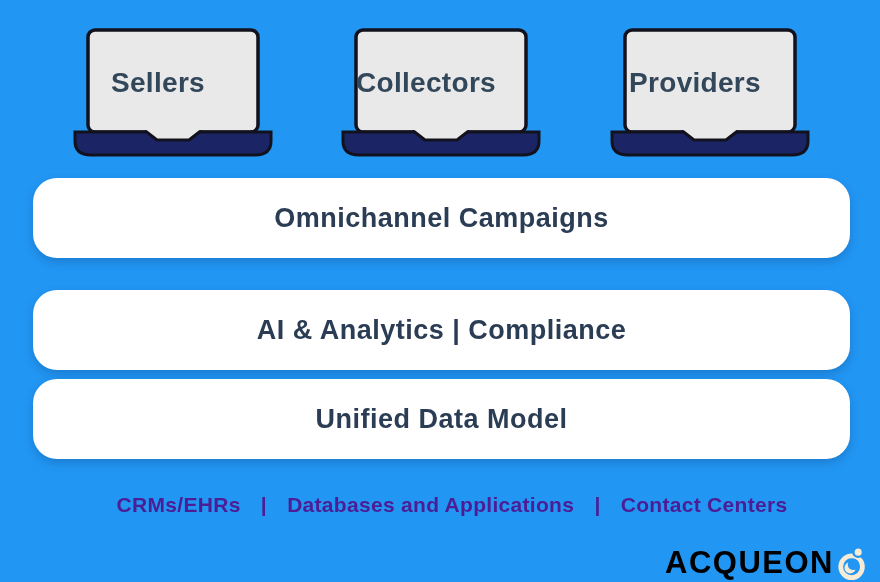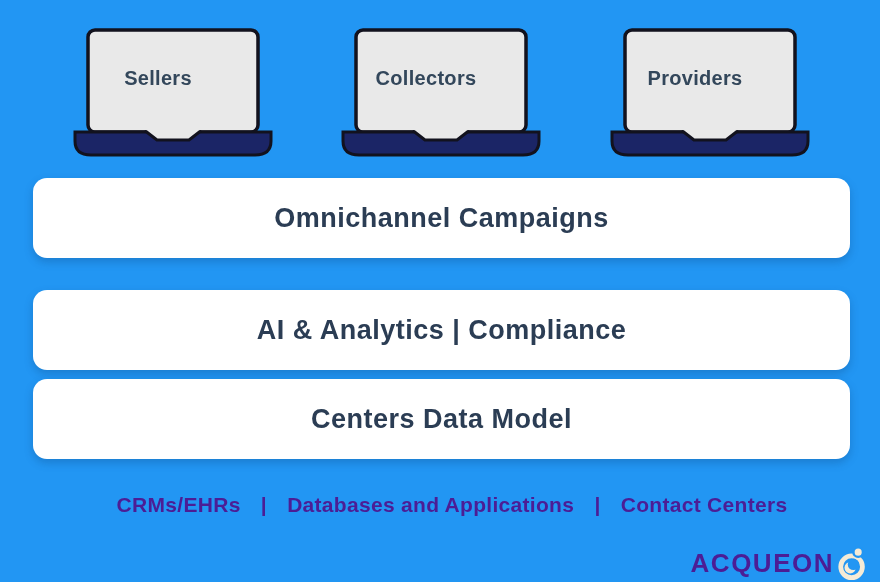--- a/index.html
+++ b/index.html
@@ -9,48 +9,48 @@
     background:#2296F3;
     overflow:hidden;
     font-family:"Liberation Sans","DejaVu Sans",sans-serif;
   }
   
   .laptop{position:absolute;top:28px;width:200px;height:130px;}
   .laptop svg{display:block;width:200px;height:130px;}
   .laptop-label{
     position:absolute;top:39px;left:15px;width:140px;
     text-align:center;
-    font-size:20px;font-weight:bold;
+    font-size:28px;font-weight:bold;
     color:#33475B;letter-spacing:.3px;
   }
   
   .layer{
     position:absolute;left:33px;width:817px;height:80px;
-    background:#FFFFFF;border-radius:14px;
+    background:#FFFFFF;border-radius:24px;
     box-shadow:0 4px 8px rgba(10,60,120,.28);
     display:flex;align-items:center;justify-content:center;
   }
   .layer span{
     font-size:27px;font-weight:bold;color:#2B3D54;letter-spacing:.5px;
   }
   
   .foundation{
     position:absolute;top:493px;left:12px;width:100%;
     text-align:center;
     font-size:21px;font-weight:bold;color:#4c1d95;letter-spacing:.3px;
   }
   .foundation .sep{margin:0 14px;font-weight:bold;}
   
   .brand{
     position:absolute;top:545px;right:10px;
     display:flex;align-items:center;
   }
   .brand-text{
-    font-size:26px;font-weight:bold;
-    color:#4c1d95;letter-spacing:1.5px;
+    font-size:31px;font-weight:bold;
+    color:#000000;letter-spacing:1.5px;
     line-height:34px;
   }
   .brand-icon{display:block;width:34px;height:36px;margin-left:2px;}
 </style>
 </head>
 <body>
 
 <div class="canvas">
 
   <div class="laptop" style="left:73px">
@@ -83,21 +83,21 @@
     <div class="laptop-label">Collectors</div>
   </div>
 
   <div class="layer" style="top:178px">
     <span>Omnichannel Campaigns</span>
   </div>
   <div class="layer" style="top:290px">
     <span>AI &amp; Analytics | Compliance</span>
   </div>
   <div class="layer" style="top:379px">
-    <span>Centers Data Model</span>
+    <span>Unified Data Model</span>
   </div>
 
   <div class="foundation">
     <span>CRMs/EHRs</span>
     <span class="sep">|</span>
     <span>Databases and Applications</span>
     <span class="sep">|</span>
     <span>Contact Centers</span>
   </div>
 

